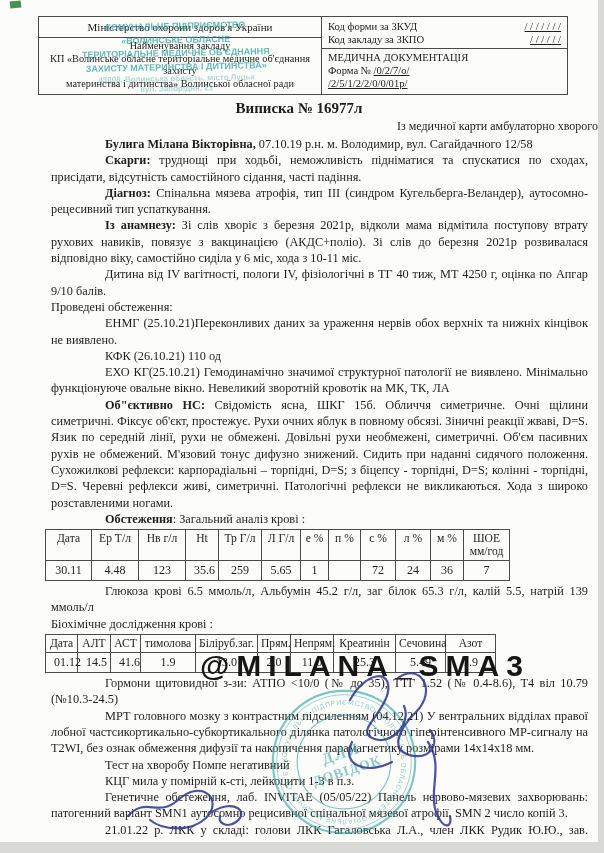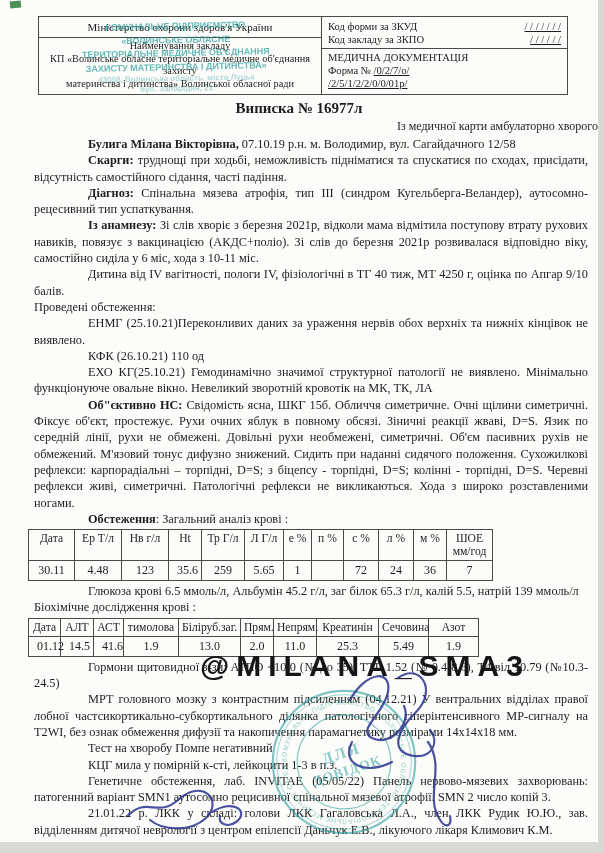--- a/index.html
+++ b/index.html
@@ -22,21 +22,21 @@
           font-family:"Liberation Sans",sans-serif;font-weight:bold;color:#2ba09d;
           font-size:9px;line-height:13.5px;text-align:center;pointer-events:none;}
   .hstamp .l{opacity:.72;white-space:nowrap;}
   .hstamp .faint{opacity:.38;font-size:8px;line-height:10px;}
 
   
   .doc-title{text-align:center;font-weight:bold;font-size:15px;margin-top:5px;}
   .doc-sub{text-align:right;font-size:12px;margin-top:2px;}
 
   
-  .content{margin:2px 10px 0 34px;font-size:12.3px;line-height:16.3px;text-align:justify;}
+  .content{margin:2px 10px 0 51px;font-size:12.3px;line-height:16.3px;text-align:justify;}
   p.para{margin:0;}
   p.ind{text-indent:54px;}
   b{font-weight:bold;}
 
   
   table{border-collapse:collapse;table-layout:fixed;margin:2px 0 2px -6px;}
   table,th,td{border:1px solid #4a4a48;}
   th{font-weight:normal;text-align:center;vertical-align:top;padding:2px 3px;font-size:11.6px;line-height:13px;white-space:pre-line;}
   td{text-align:center;padding:1px 8px;font-size:12px;height:17px;}
   .t-cbc{width:464px;}

